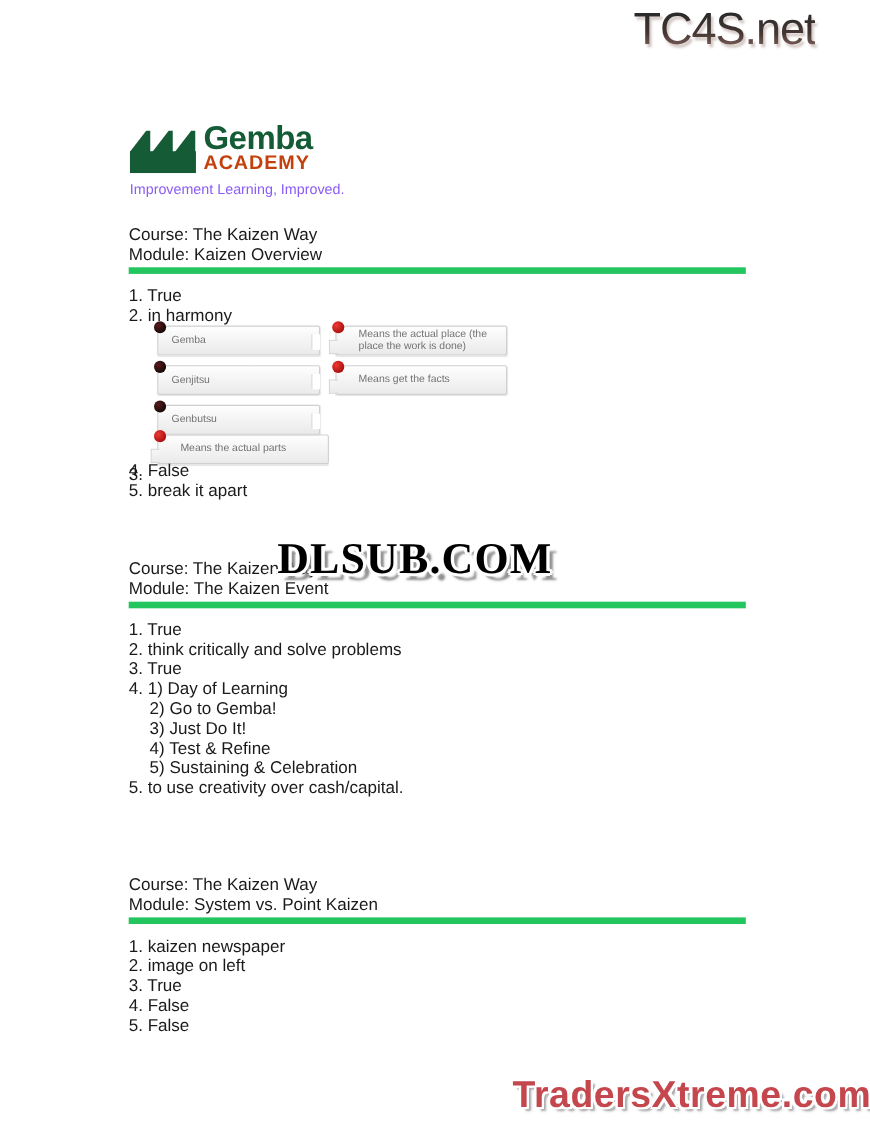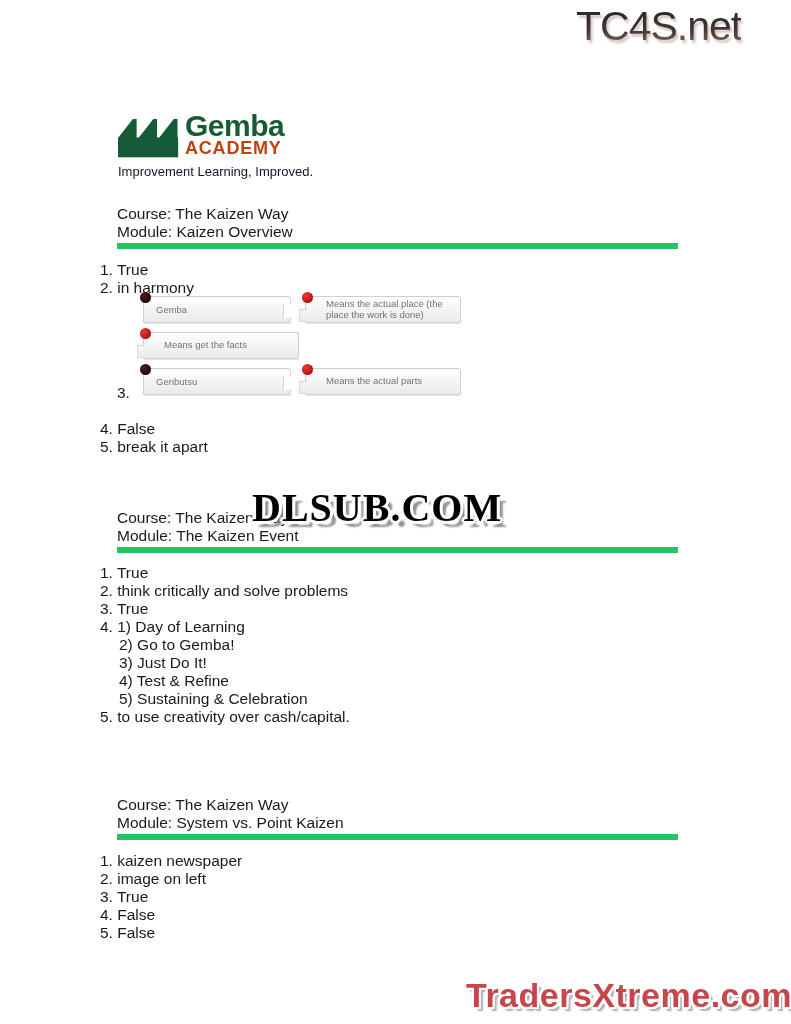--- a/index.html
+++ b/index.html
@@ -20,41 +20,41 @@
     white-space:nowrap;
   }
 
   
   .logo { position:absolute; left:118px; top:112px; width:178px; }
   .logo-row { display:flex; align-items:flex-start; }
   .factory-svg { width:62px; height:46px; display:block; }
   .logo-text { margin-left:5px; display:flex; flex-direction:column; }
   .logo-title { font-size:30px; font-weight:bold; color:#155c36; line-height:27px; letter-spacing:-0.5px; }
   .logo-sub   { font-size:18px; font-weight:bold; color:#c2410c; line-height:18px; letter-spacing:0.8px; }
-  .logo-tagline { margin-top:6px; font-size:13px; color:#0f172a; white-space:nowrap; }
+  .logo-tagline { margin-top:6px; font-size:13px; color:#8b5cf6; white-space:nowrap; }
 
   
   .hdr { position:absolute; left:117px; width:561px;
          font-size:15.5px; line-height:18px;
          border-bottom:6px solid #22c55e; padding-bottom:2px; }
   .hdr-1 { top:205px; } .hdr-2 { top:509px; } .hdr-3 { top:796px; }
   .hdr div { white-space:nowrap; }
 
   
-  .anslist { position:absolute; left:100px; font-size:15.5px; line-height:18px; }
+  .anslist { position:absolute; left:117px; font-size:15.5px; line-height:18px; }
   .list-1a { top:261px; } .list-1b { top:420px; }
   .list-2  { top:564px; } .list-3  { top:852px; }
   .ans { white-space:nowrap; }
   .ans.indent { padding-left:19px; }
 
   
   .match { position:absolute; left:143px; top:296px; width:323px; }
   .match-number { position:absolute; left:-26px; bottom:-7px; font-size:15.5px; }
   .match-row { display:flex; margin-bottom:9px; }
-  .match-row:last-child { margin-bottom:0; }
+  .match-row:last-child { margin-bottom:12px;flex-direction:column; }
   .mbox {
     position:relative; height:27px; border:1px solid #cfcfcf; border-radius:2px;
     background:linear-gradient(#fefefe,#eaeaea);
     box-shadow:0 1px 1px rgba(0,0,0,0.10);
     display:flex; align-items:center;
     font-size:9.5px; color:#737373;
   }
   .mbox-left  { width:148px; padding-left:12px; margin-right:14px; }
   .mbox-right { width:156px; padding-left:20px; padding-right:5px; line-height:10.5px; }
   .mbox-left::after {
@@ -133,20 +133,24 @@
         <span class="dot dot-dark"></span>
         <span>Gemba</span>
       </div>
       <div class="mbox mbox-right">
         <span class="dot dot-red"></span>
         <span>Means the actual place (the place the work is done)</span>
       </div>
     </div>
 
     <div class="match-row">
+      <div class="mbox mbox-left">
+        <span class="dot dot-dark"></span>
+        <span>Genjitsu</span>
+      </div>
       <div class="mbox mbox-right">
         <span class="dot dot-red"></span>
         <span>Means get the facts</span>
       </div>
     </div>
 
     <div class="match-row">
       <div class="mbox mbox-left">
         <span class="dot dot-dark"></span>
         <span>Genbutsu</span>

